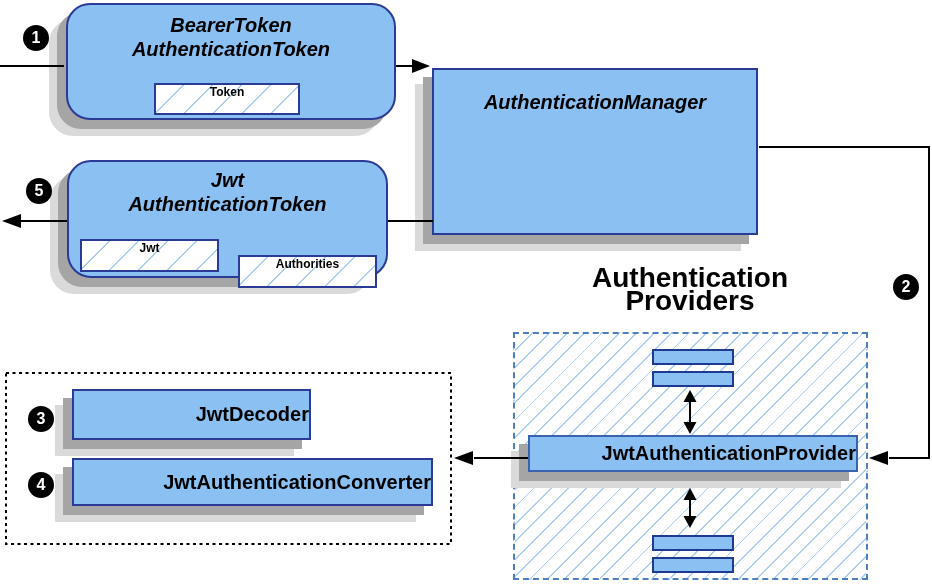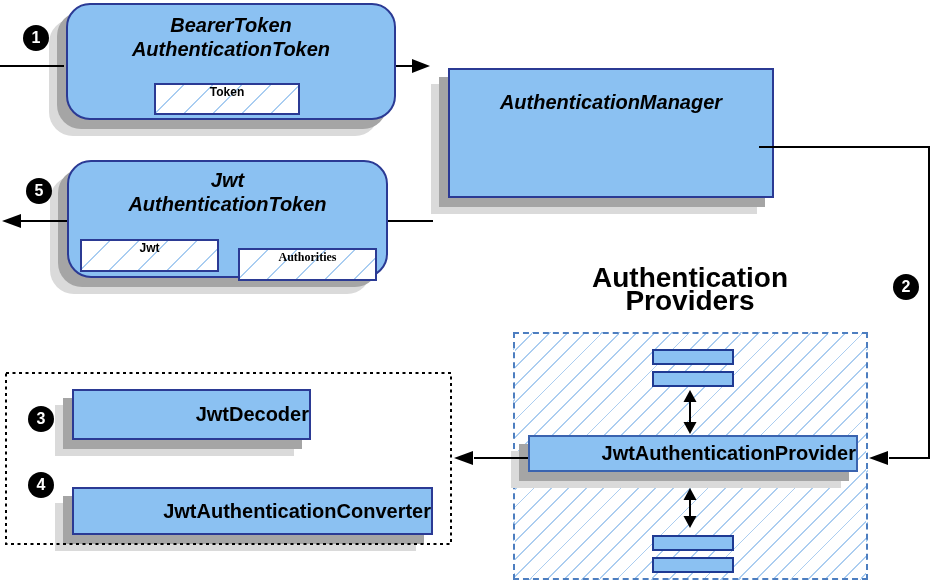--- a/index.html
+++ b/index.html
@@ -45,26 +45,26 @@
   </div>
 
   <div class="node round shadow" style="left:67px;top:160px;width:321px;height:118px;">
     <div class="ttl" style="top:6px;">
       <div>Jwt</div>
       <div>AuthenticationToken</div>
     </div>
     <div class="chip hatch-s" style="left:11px;top:77px;width:139px;height:33px;">
       <span>Jwt</span>
     </div>
-    <div class="chip hatch-s" style="left:169px;top:86px;width:139px;height:33px;font-family:Liberation Serif, serif;">
+    <div class="chip hatch-s" style="left:169px;top:93px;width:139px;height:33px;">
       <span>Authorities</span>
     </div>
   </div>
 
-  <div class="node shadow" style="left:448px;top:68px;width:326px;height:130px;padding-left:20px;">
+  <div class="node shadow" style="left:432px;top:68px;width:326px;height:167px;padding-left:20px;">
     <div class="ttl" style="top:20px;">AuthenticationManager</div>
   </div>
 
   <div class="group-label">
     <div>Authentication</div>
     <div>Providers</div>
   </div>
 
   <div class="providers-area"></div>
 
@@ -74,21 +74,21 @@
   <div class="bar" style="left:652px;top:557px;"></div>
 
   <div class="node shadow lbl" style="left:528px;top:435px;width:330px;height:37px;border-color:#3a63af;position:absolute;">
     <span>JwtAuthenticationProvider</span>
   </div>
 
   <div class="node shadow lbl" style="left:72px;top:389px;width:239px;height:51px;position:absolute;">
     <span>JwtDecoder</span>
   </div>
 
-  <div class="node shadow lbl" style="left:72px;top:487px;width:361px;height:48px;position:absolute;">
+  <div class="node shadow lbl" style="left:72px;top:458px;width:361px;height:48px;position:absolute;">
     <span>JwtAuthenticationConverter</span>
   </div>
 
   <div class="badge" style="left:23px;top:25px;">
     <span>1</span>
     </div>
   <div class="badge" style="left:893px;top:274px;">
     <span>2</span>
     </div>
   <div class="badge" style="left:28px;top:406px;">

